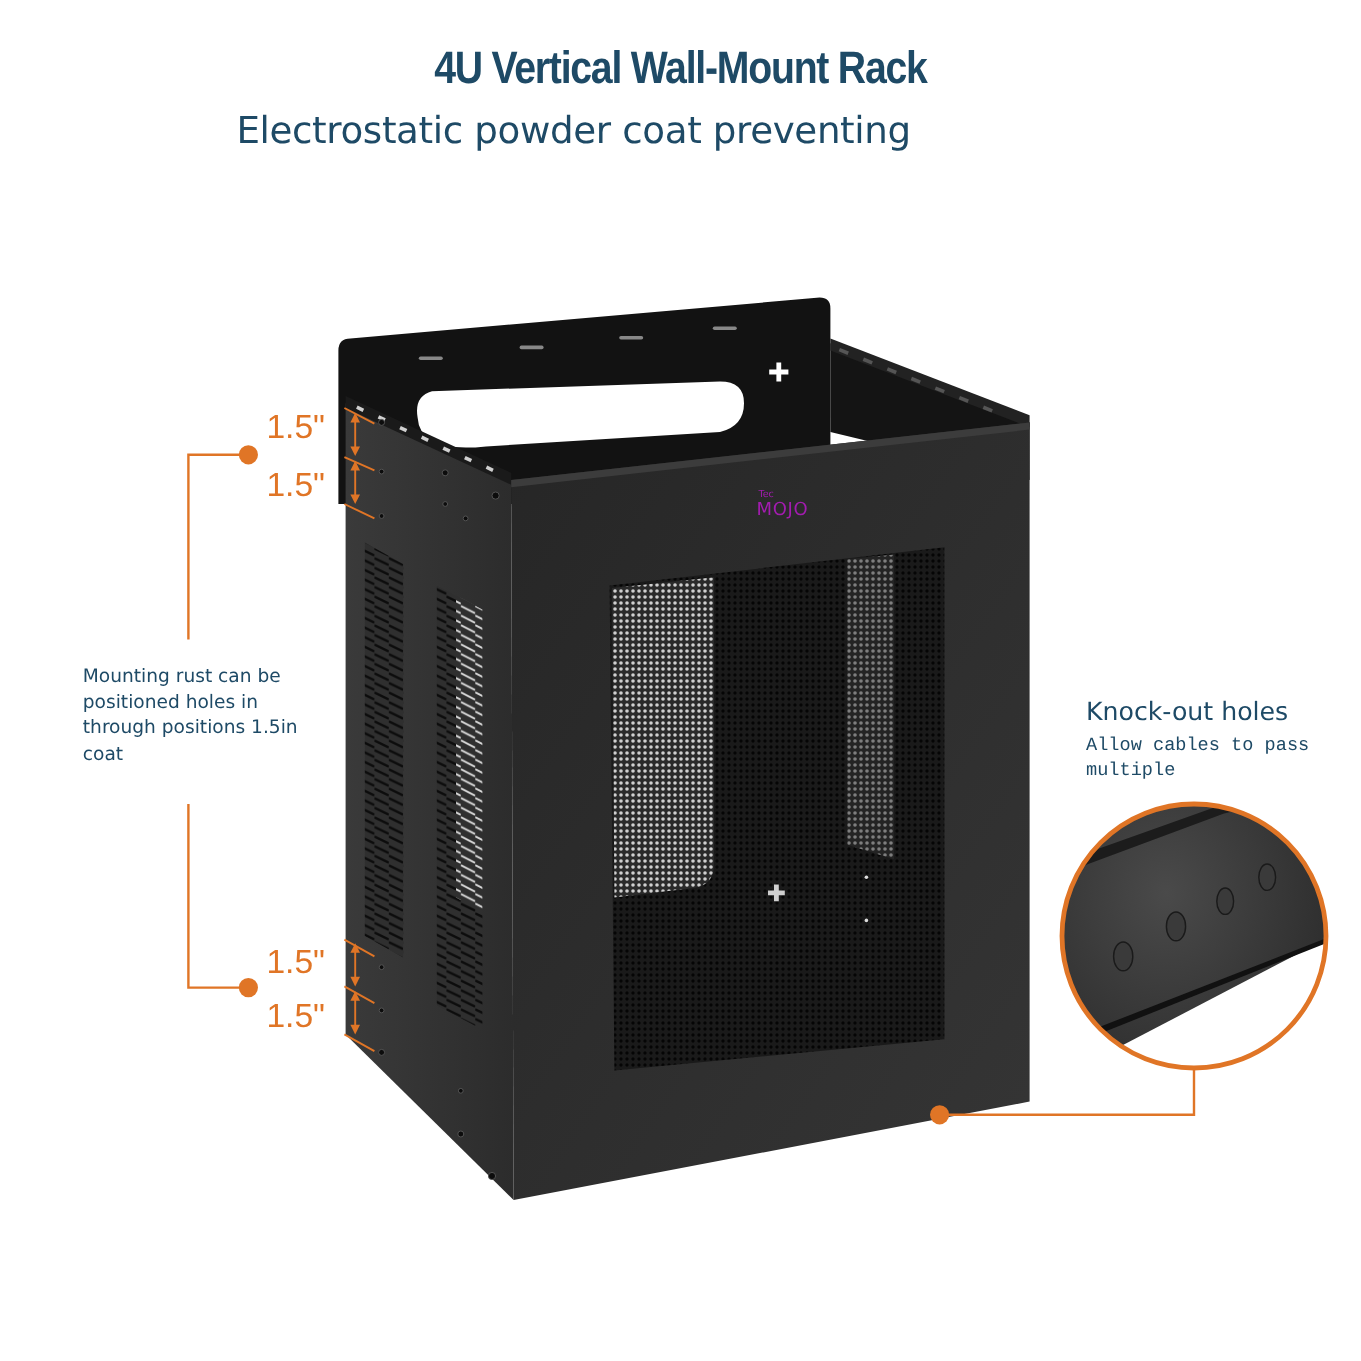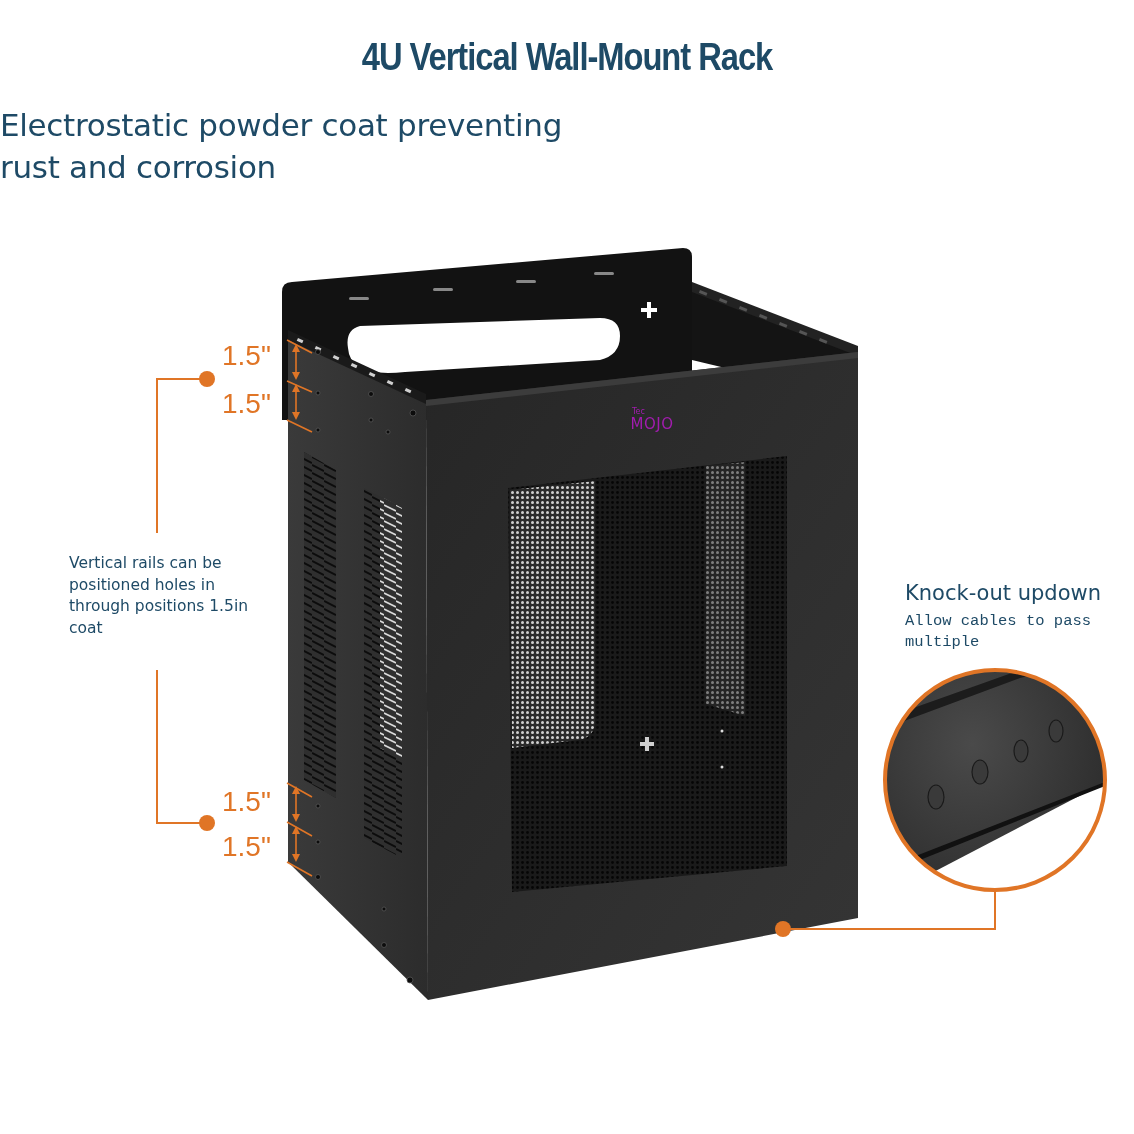--- a/index.html
+++ b/index.html
@@ -3,23 +3,23 @@
   <meta charset="utf-8">
   <style>
     html, body { margin: 0; padding: 0; background: #ffffff; }
     body { width: 1134px; height: 1134px; position: relative; overflow: hidden; }
     .title {
       position: absolute; left: 0; width: 1134px; top: 36px; text-align: center;
       font-family: "Liberation Sans", sans-serif; font-weight: 700; font-size: 38px;
       color: #1e4a66; letter-spacing: -1.2px; transform: scaleX(0.86); transform-origin: center;
     }
     .subtitle {
-      position: absolute; left: 0; width: 956px; top: 88px; 
+      position: absolute; left: 0; width: 956px; top: 88px; text-align: center;
       font-family: "DejaVu Sans", sans-serif; font-size: 31px; line-height: 42px;
-      color: #1e4a66; font-weight: 400; letter-spacing: -0.3px; margin-top: 16px;
+      color: #1e4a66; font-weight: 400; letter-spacing: -0.3px;
     }
     .subtitle span { display: block; }
     .dim-label {
       position: absolute; font-family: "Liberation Sans", sans-serif; font-size: 28px;
       color: #e07526; line-height: 28px;
     }
     .note-left {
       position: absolute; left: 69px; top: 553px; width: 230px;
       font-family: "DejaVu Sans", sans-serif; font-size: 15.5px; line-height: 21.5px; color: #1e4a66;
     }
@@ -40,21 +40,20 @@
     }
     .logo .tec { display: block; font-size: 8px; line-height: 8px; text-align: left; padding-left: 8px; }
     .logo .mojo { display: block; font-size: 15px; font-weight: 400; line-height: 16px; letter-spacing: 0.5px; }
   </style>
 </head>
 <body>
 
 <div class="title">4U Vertical Wall-Mount Rack</div>
 <div class="subtitle">
   <span>Electrostatic powder coat preventing</span>
-  <span>rust and corrosion</span>
 </div>
 
 <svg class="art" width="1134" height="1134" viewBox="0 0 1134 1134">
   <defs>
     <pattern id="mesh" width="5" height="5" patternUnits="userSpaceOnUse">
       <rect width="5" height="5" fill="#1a1a1a"></rect>
       <circle cx="2.5" cy="2.5" r="1.4" fill="#050505"></circle>
     </pattern>
     <pattern id="meshLight" width="5" height="5" patternUnits="userSpaceOnUse">
       <rect width="5" height="5" fill="#2a2a2a"></rect>
@@ -207,23 +206,23 @@
   <span class="tec">Tec</span>
   <span class="mojo">MOJO</span>
 </div>
 
 <div class="dim-label" style="left:222px; top:342px;">1.5"</div>
 <div class="dim-label" style="left:222px; top:390px;">1.5"</div>
 <div class="dim-label" style="left:222px; top:788px;">1.5"</div>
 <div class="dim-label" style="left:222px; top:833px;">1.5"</div>
 
 <div class="note-left">
-  <span>Vertical rails can be</span>
+  <span>Mounting rust can be</span>
   <span>positioned holes in</span>
   <span>through positions 1.5in</span>
   <span>coat</span>
 </div>
 
-<div class="callout-title">Knock-out updown</div>
+<div class="callout-title">Knock-out holes</div>
 <div class="callout-desc">
   <span>Allow cables to pass</span>
   <span>multiple</span>
 </div>
 
 </body></html>

